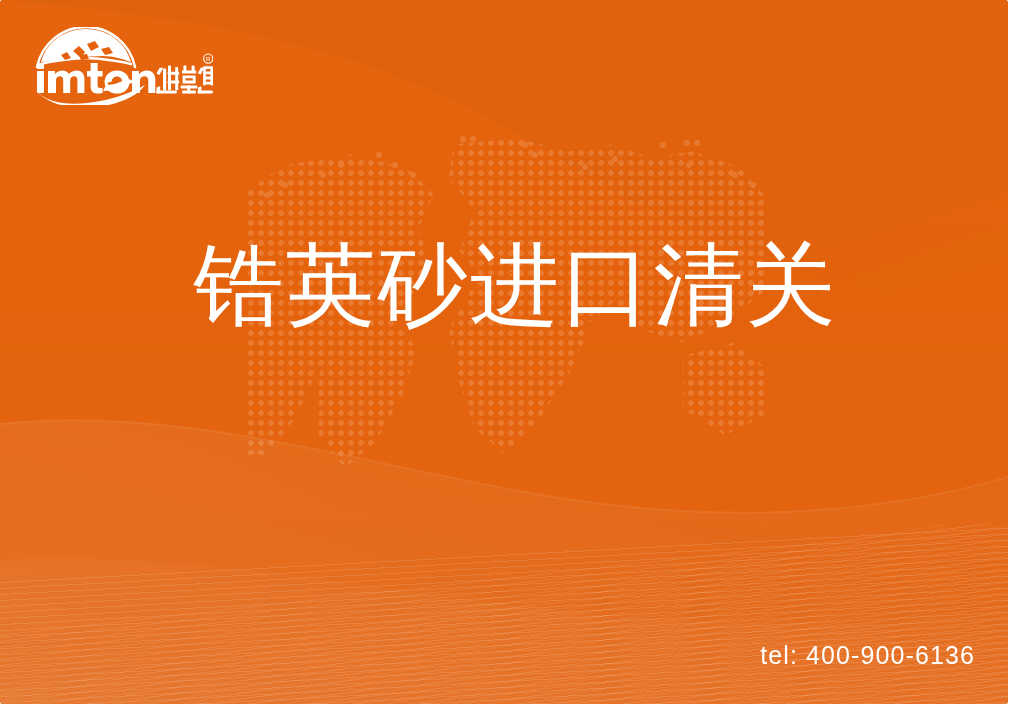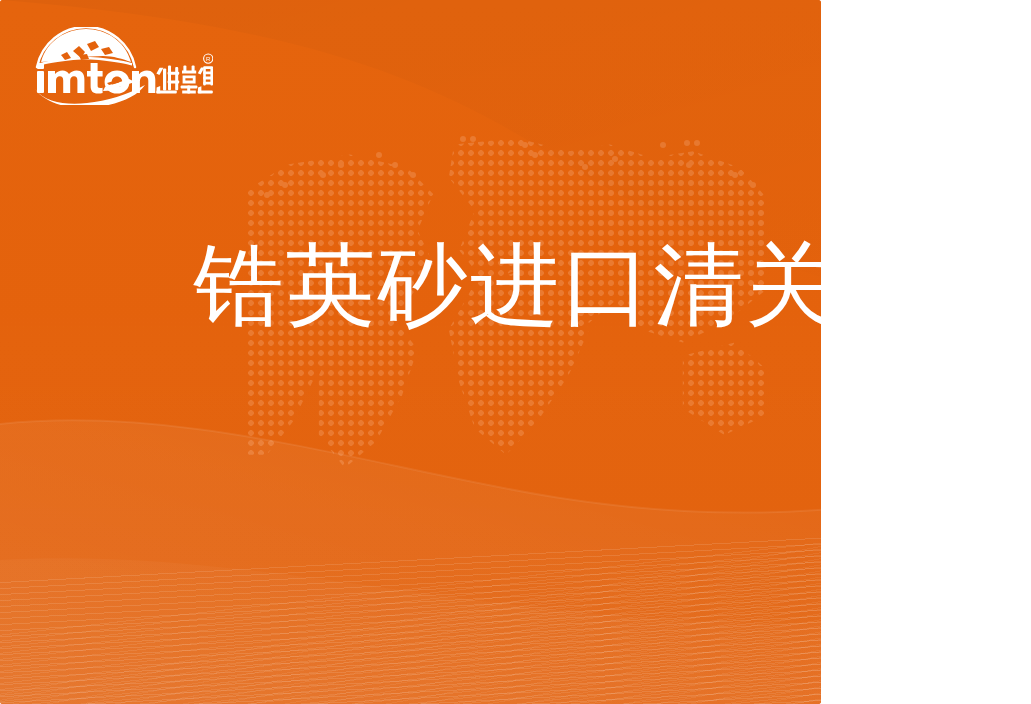--- a/index.html
+++ b/index.html
@@ -11,21 +11,21 @@
   body {
     width: 1031px;
     height: 704px;
     overflow: hidden;
     font-family: "Liberation Sans", "DejaVu Sans", sans-serif;
   }
 
   
   .banner {
     position: relative;
-    width: 821px;
+    width: 1008px;
     height: 704px;
     overflow: hidden;
     background: #e4620c;
     border-radius: 3px;
   }
 
   
   .bg-base {
     position: absolute;
     inset: 0;
@@ -350,14 +350,15 @@
         <path d="M72,60 L96,52 L102,55 L86,60 L96,58.6 L90,63 L70,64 Z" fill="#ffffff"></path>
         <path d="M74,56 L84,53 L86,55.6 L76,58 Z" fill="#e4620c"></path>
       </g>
     </svg>
   </div>
 
   <div class="headline">
     <span class="line">锆英砂进口清关</span>
   </div>
 
+  <div class="tel">tel: 400-900-6136</div>
 
 </div>
 
 </body></html>

